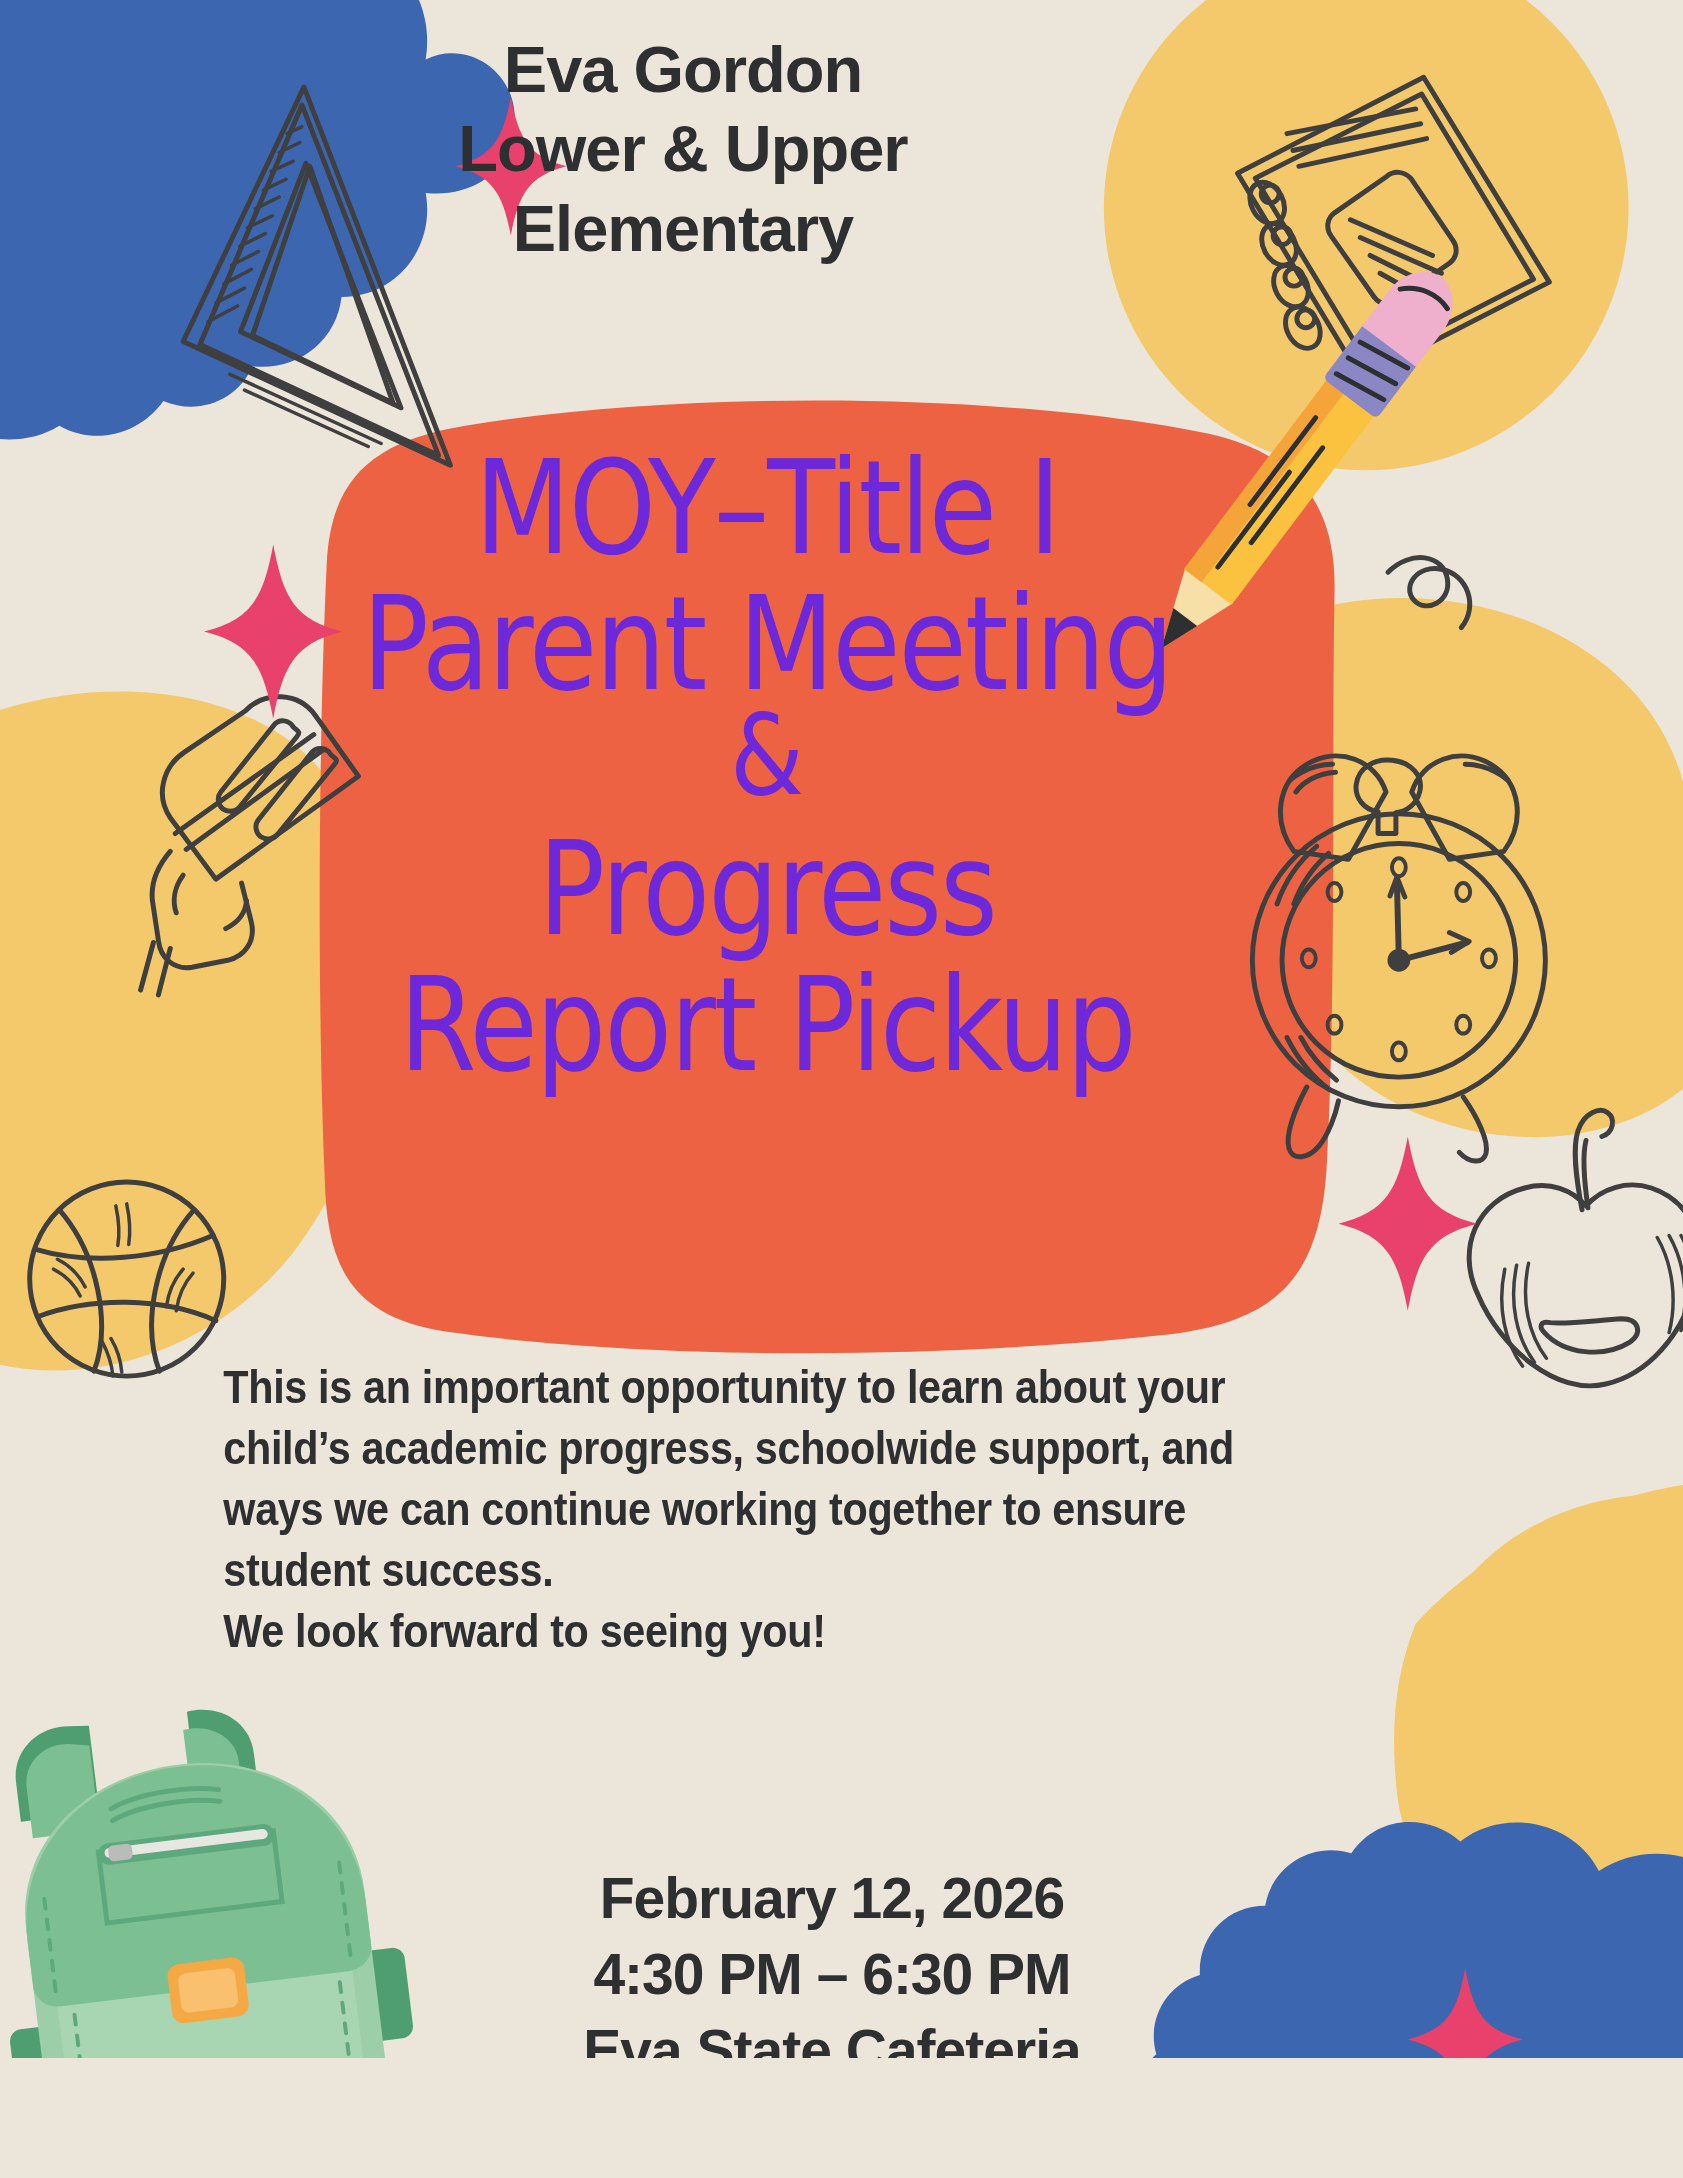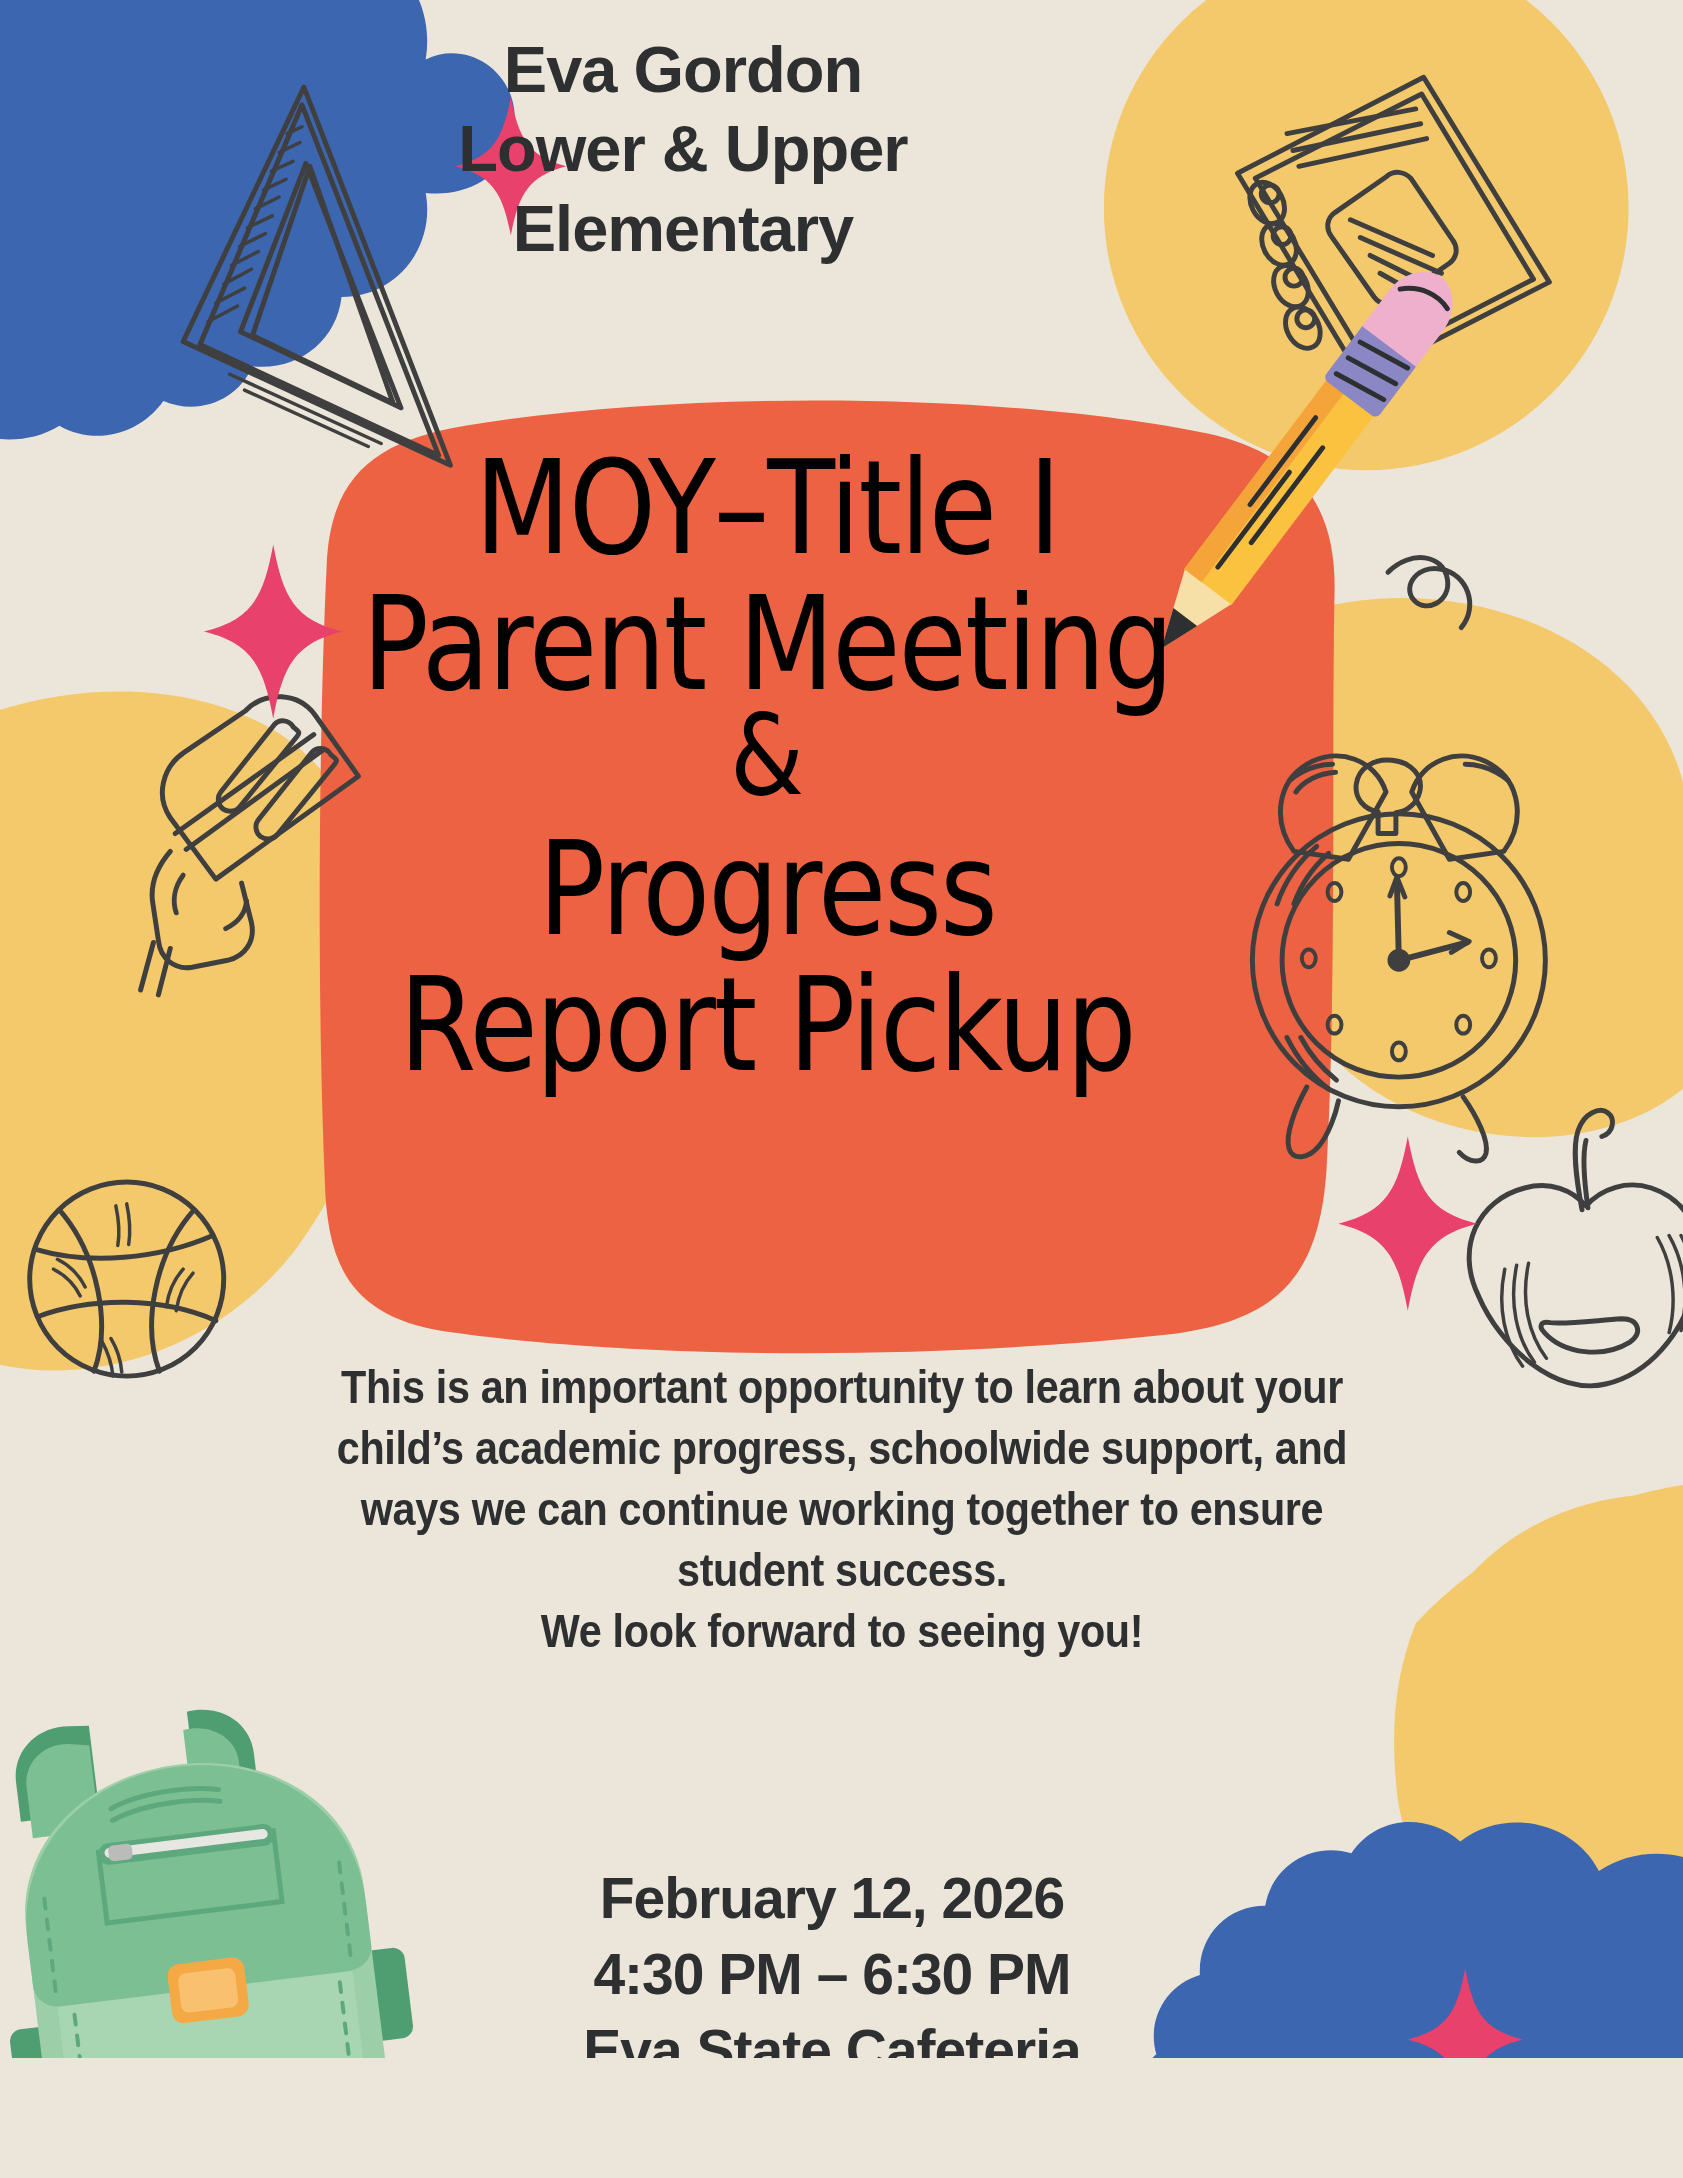--- a/index.html
+++ b/index.html
@@ -31,21 +31,21 @@
     letter-spacing:-1px;
     z-index:40;
   }
   #school-header div{white-space:nowrap;}
 
   #main-title{
     left:267px;top:436px;width:1000px;
     text-align:center;
     font-family:"DejaVu Sans", sans-serif;
     font-weight:400;
-    color:#000000;
+    color:#6d28d9;
     z-index:40;
   }
   #main-title .t-line{
     display:block;
     font-size:111px;
     line-height:1.10;
     letter-spacing:-2px;
     transform:scaleY(1.18);
     transform-origin:center top;
     margin-bottom:14px;
@@ -53,21 +53,20 @@
   #main-title .t-amp{
     display:block;
     font-size:95px;
     line-height:1.0;
     transform:scaleY(1.18);
     margin:6px 0 14px 0;
   }
 
   #body-copy{
     left:139px;top:1356px;width:1406px;
-    text-align:center;
     font-family:"Liberation Sans Narrow","Liberation Sans", sans-serif;
     font-weight:bold;
     font-size:47px;
     line-height:1.30;
     letter-spacing:-0.4px;
     color:#2d2f30;
     z-index:40;
   }
   #body-copy p{margin:0;}
   #body-copy .l{display:block;transform:scaleX(0.88);transform-origin:center;}

